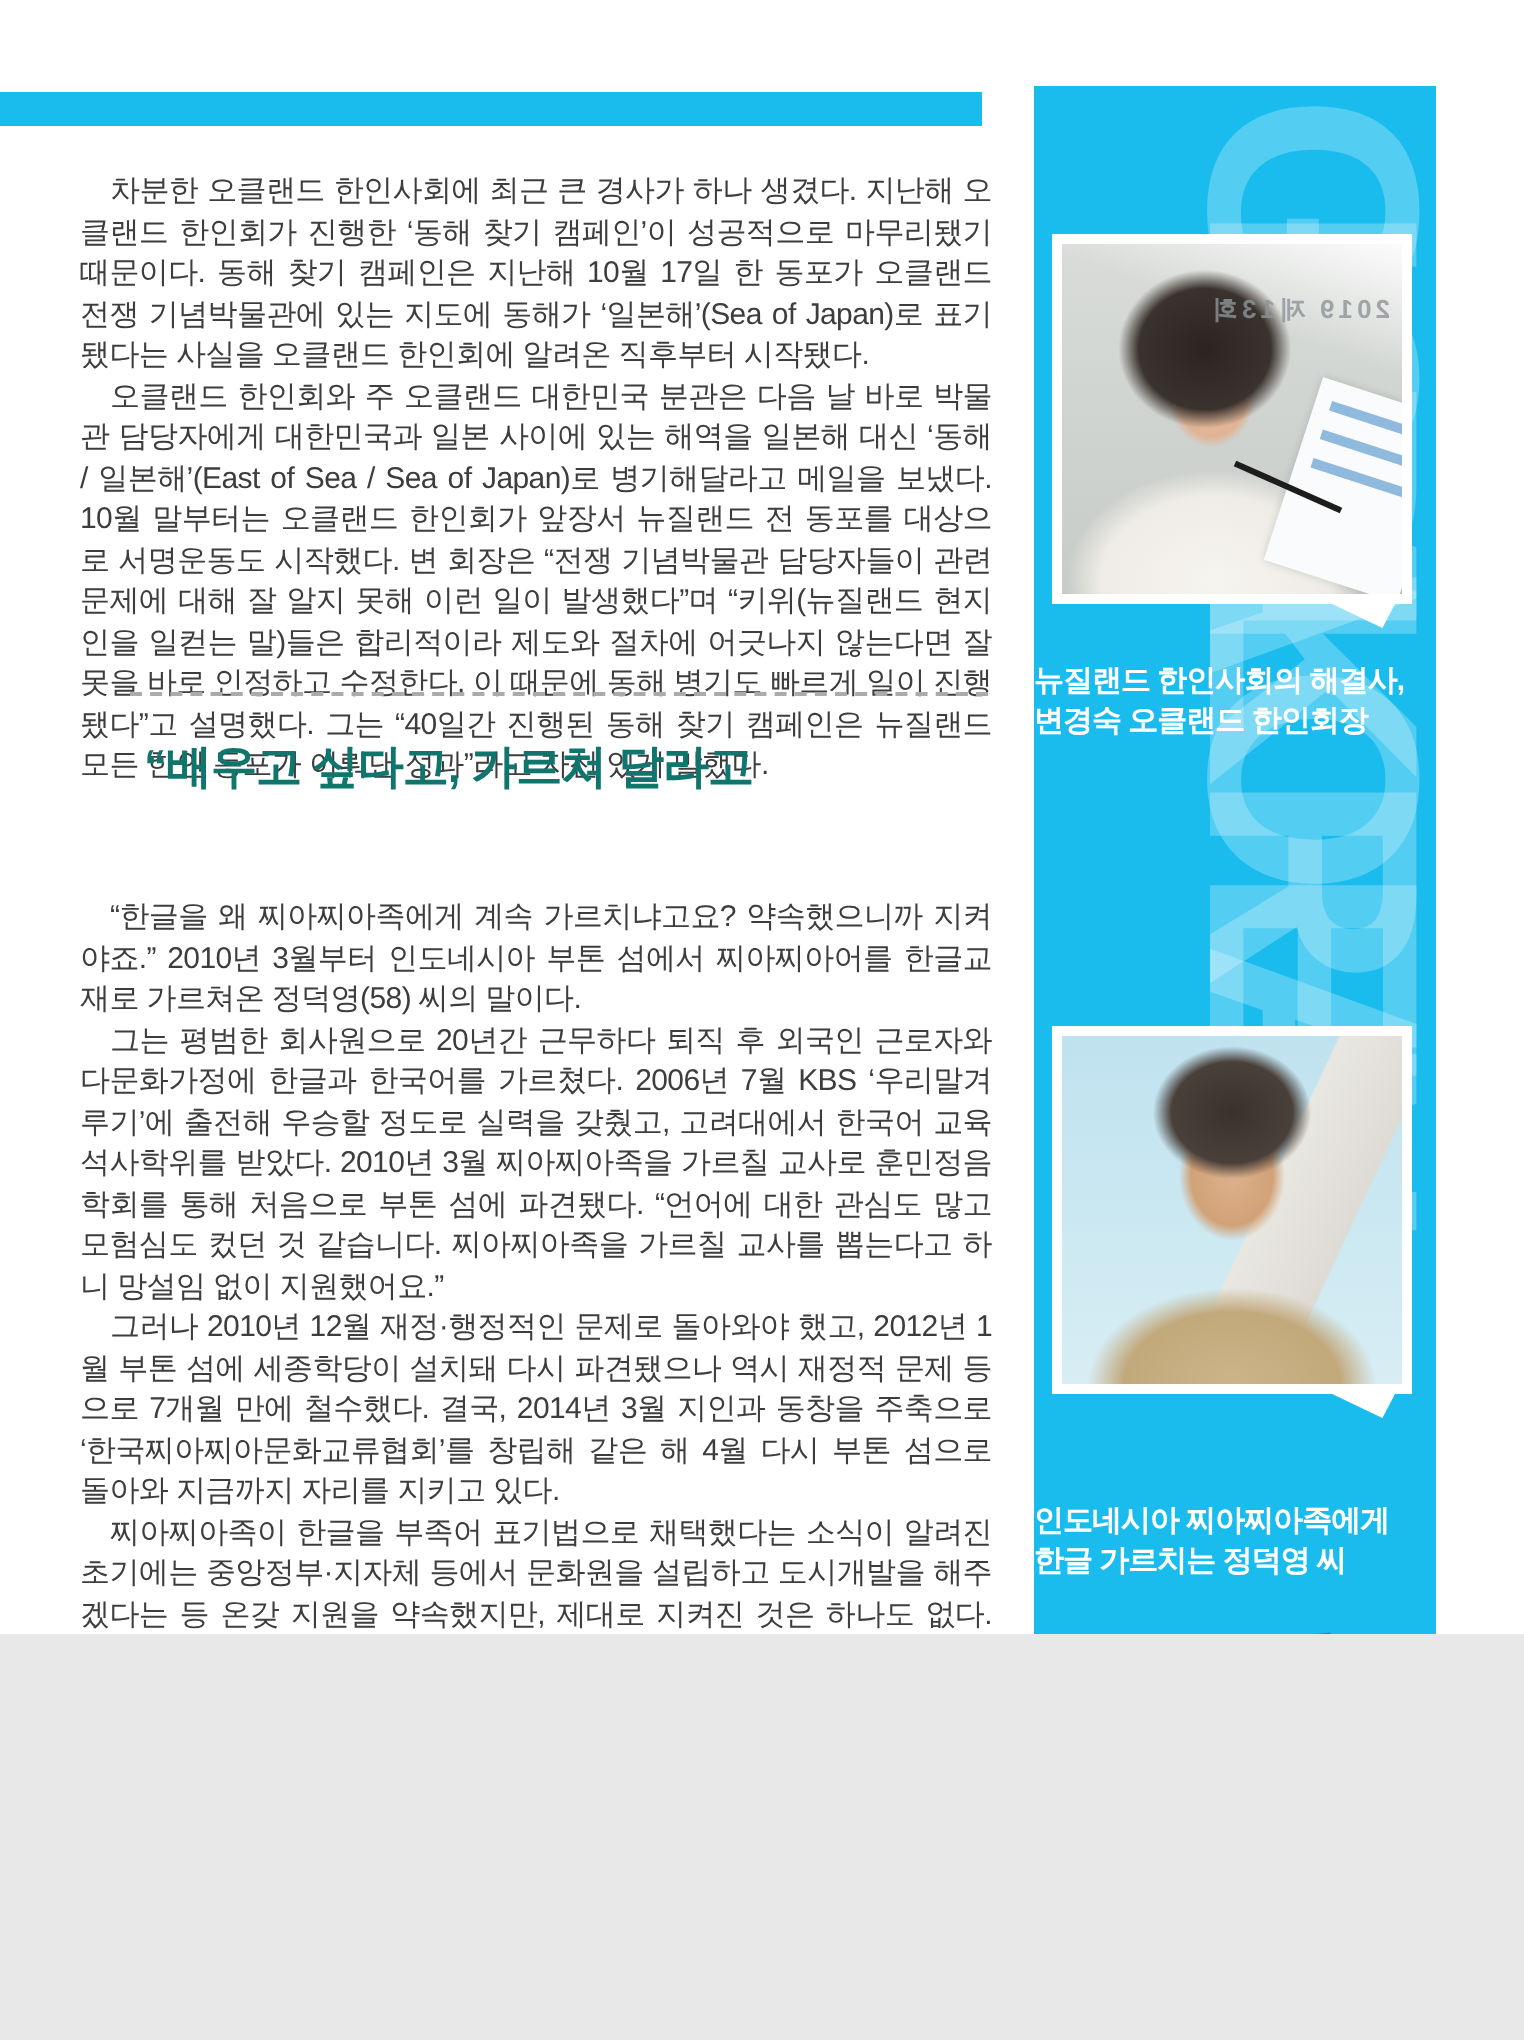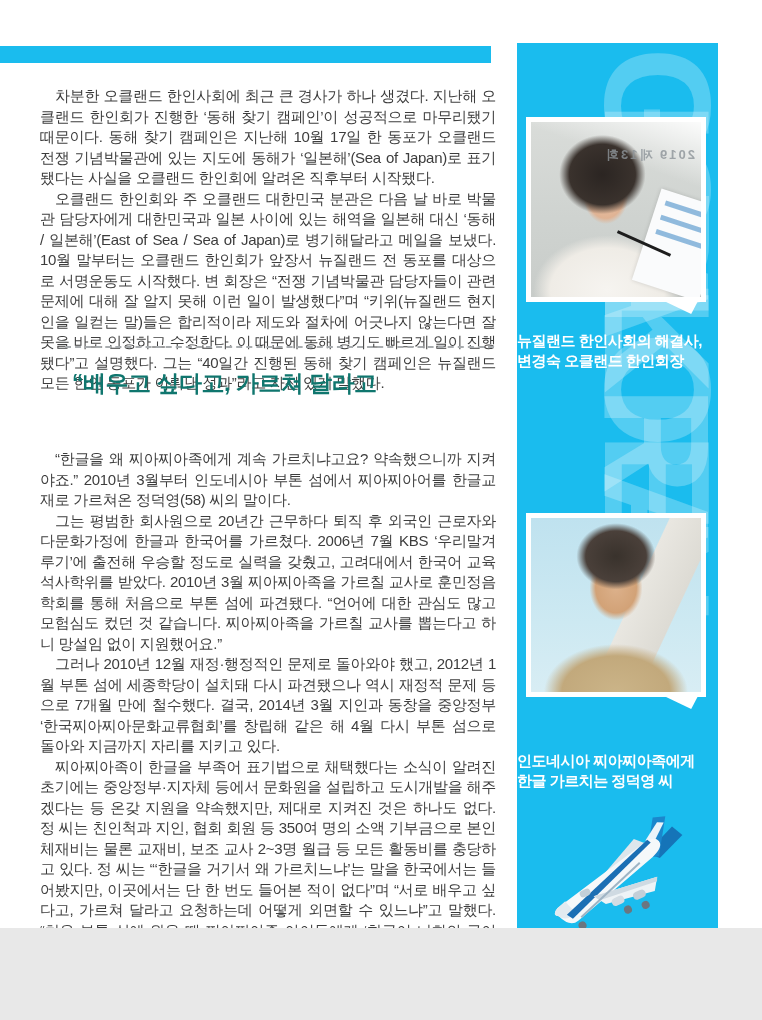--- a/index.html
+++ b/index.html
@@ -1,17 +1,17 @@
 <!DOCTYPE html>
 <html><head>
 <meta charset="utf-8">
 <style>
   html,body{margin:0;padding:0;background:#e8e8e8;}
   .page{
-    position:relative; width:762px; height:928px; margin:0 auto;
+    position:relative; width:762px; height:817px; margin:0 auto;
     background:#ffffff; overflow:hidden;
     font-family:"Liberation Sans","DejaVu Sans",sans-serif;
     color:#3d3d3d;
   }
   
   .top-bar{position:absolute; left:0; top:46px; width:491px; height:17px; background:#1ABCEE;}
   .bottom-bar{position:absolute; left:0; top:938px; width:491px; height:7px; background:#1ABCEE;}
 
   
   .article-sec{position:absolute; left:40px; width:456px; font-size:15px; line-height:20.5px;
@@ -83,21 +83,21 @@
     <p>오클랜드 한인회와 주 오클랜드 대한민국 분관은 다음 날 바로 박물관 담당자에게 대한민국과 일본 사이에 있는 해역을 일본해 대신 ‘동해 / 일본해’(East of Sea / Sea of Japan)로 병기해달라고 메일을 보냈다. 10월 말부터는 오클랜드 한인회가 앞장서 뉴질랜드 전 동포를 대상으로 서명운동도 시작했다. 변 회장은 “전쟁 기념박물관 담당자들이 관련 문제에 대해 잘 알지 못해 이런 일이 발생했다”며 “키위(뉴질랜드 현지인을 일컫는 말)들은 합리적이라 제도와 절차에 어긋나지 않는다면 잘못을 바로 인정하고 수정한다. 이 때문에 동해 병기도 빠르게 일이 진행됐다”고 설명했다. 그는 “40일간 진행된 동해 찾기 캠페인은 뉴질랜드 모든 한인 동포가 이뤄낸 성과”라고 자신 있게 말했다.</p>
   </section>
 
   <div class="dashed-divider"></div>
 
   <h2 class="headline"><span>“배우고 싶다고, 가르쳐 달라고</span><br></h2>
 
   <section class="article-sec sec2">
     <p>“한글을 왜 찌아찌아족에게 계속 가르치냐고요? 약속했으니까 지켜야죠.” 2010년 3월부터 인도네시아 부톤 섬에서 찌아찌아어를 한글교재로 가르쳐온 정덕영(58) 씨의 말이다.</p>
     <p>그는 평범한 회사원으로 20년간 근무하다 퇴직 후 외국인 근로자와 다문화가정에 한글과 한국어를 가르쳤다. 2006년 7월 KBS ‘우리말겨루기’에 출전해 우승할 정도로 실력을 갖췄고, 고려대에서 한국어 교육 석사학위를 받았다. 2010년 3월 찌아찌아족을 가르칠 교사로 훈민정음학회를 통해 처음으로 부톤 섬에 파견됐다. “언어에 대한 관심도 많고 모험심도 컸던 것 같습니다. 찌아찌아족을 가르칠 교사를 뽑는다고 하니 망설임 없이 지원했어요.”</p>
-    <p>그러나 2010년 12월 재정·행정적인 문제로 돌아와야 했고, 2012년 1월 부톤 섬에 세종학당이 설치돼 다시 파견됐으나 역시 재정적 문제 등으로 7개월 만에 철수했다. 결국, 2014년 3월 지인과 동창을 중앙정부 ‘한국찌아찌아문화교류협회’를 창립해 같은 해 4월 다시 부톤 섬으로 돌아와 지금까지 자리를 지키고 있다.</p>
+    <p>그러나 2010년 12월 재정·행정적인 문제로 돌아와야 했고, 2012년 1월 부톤 섬에 세종학당이 설치돼 다시 파견됐으나 역시 재정적 문제 등으로 7개월 만에 철수했다. 결국, 2014년 3월 지인과 동창을 주축으로 ‘한국찌아찌아문화교류협회’를 창립해 같은 해 4월 다시 부톤 섬으로 돌아와 지금까지 자리를 지키고 있다.</p>
     <p><span>찌아찌아족이 한글을 부족어 표기법으로 채택했다는 소식이 알려진 초기에는 중앙정부·지자체 등에서 문화원을 설립하고 도시개발을 해주겠다는 등 온갖 지원을 약속했지만, 제대로 지켜진 것은 하나도 없다. 정 씨는 친인척과 지인, 협회 회원 등 350여 명의 소액 기부금으로 본인 체재비는 물론 교재비, 보조 교사 2~3명 월급 등 모든 활동비를 충당하고 있다. 정 씨는 “‘한글을 거기서 왜 가르치느냐’는 말을 한국에서는 들어봤지만, 이곳에서는 단 한 번도 들어본 적이 없다”며 “서로 배우고 싶다고, 가르쳐 달라고 요청하는데 어떻게 외면할 수 있느냐”고 말했다. “처음 부톤 섬에 왔을 때 찌아찌아족 아이들에게 ‘한글이 너희의 글이 됐다’고 말하고 함께 여러 가지 꿈을 꿨다”며 “그렇게 희망을 심어줘 놓고 손바닥 뒤집듯 떠나버릴 수 없지 않느냐”라고 되물었다. 그는 “한국인 교사가 직접 가르치는 것은 언제까지 이어질지 모른다. 가장 효과적인 방법은 현지인이 한글·한국어 교수법을 제대로 배워 가르치는 것”이라고 말했다.</span>
       </p>
   </section>
 
   <aside class="sidebar">
     <div class="watermark">GLOBAL KOREAN</div>
 
     <figure class="photo-frame photo1" style="margin:0;">
       <div class="photo">
         <span class="board-text">2019 제13회</span>

